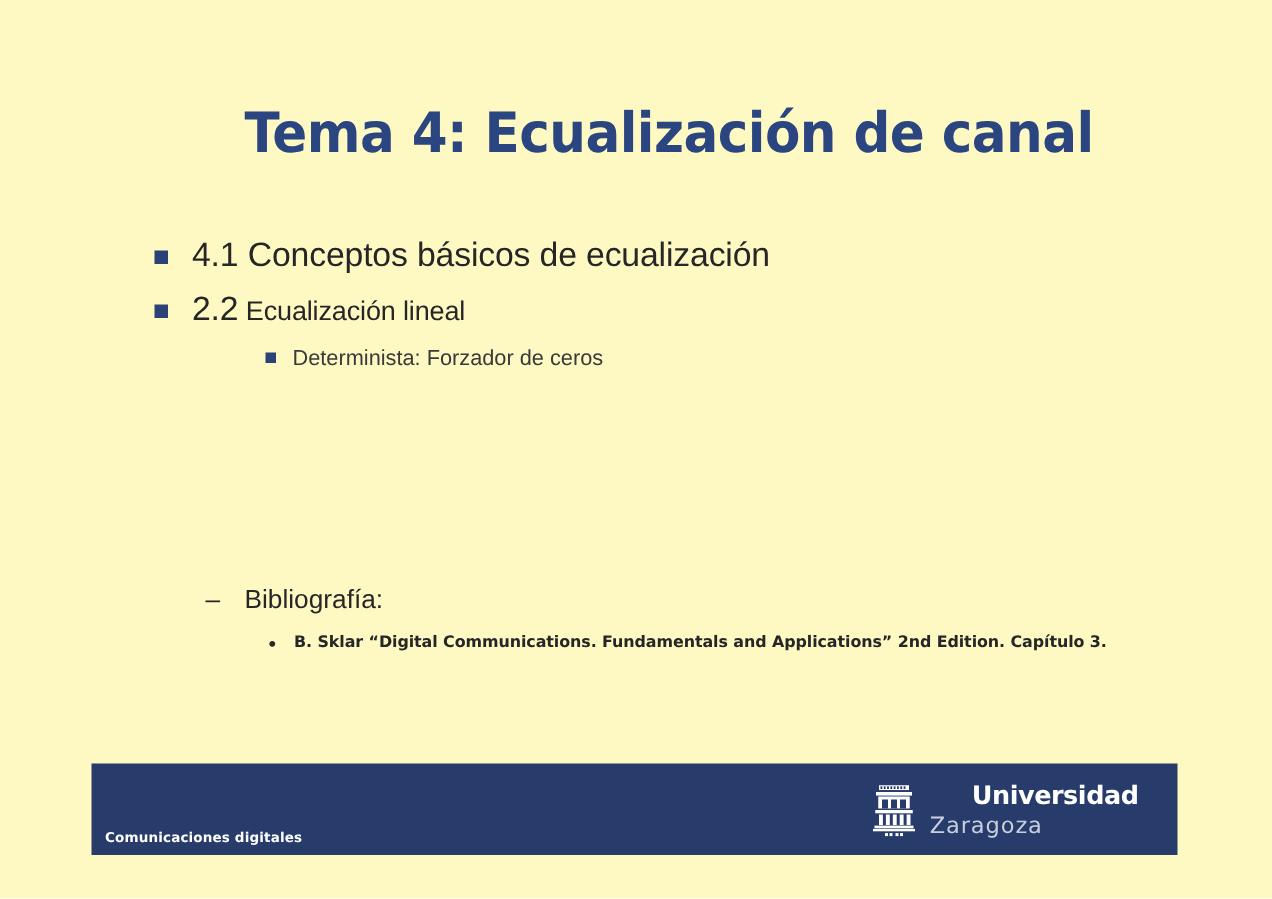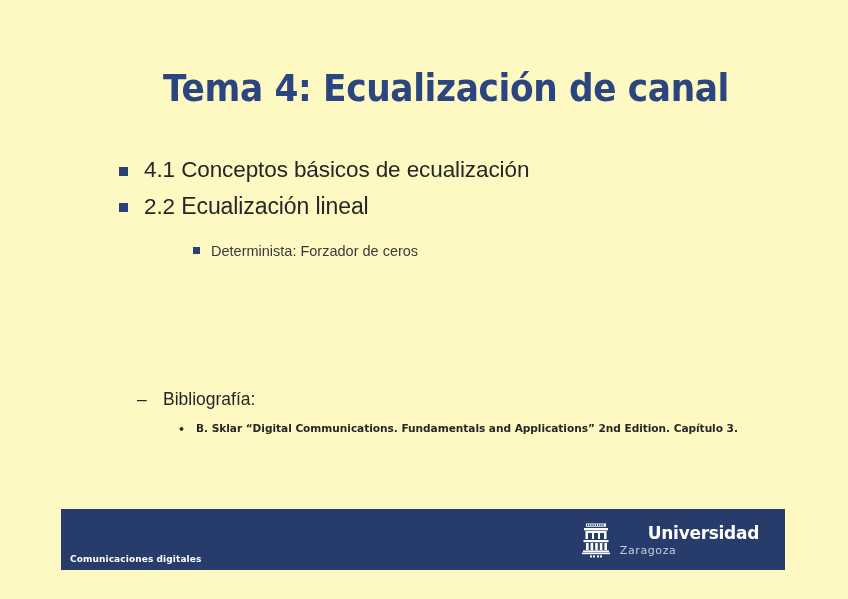--- a/index.html
+++ b/index.html
@@ -34,21 +34,21 @@
     letter-spacing: -0.4px;
     transform: scaleX(0.93);
     transform-origin: left top;
     white-space: nowrap;
     line-height: 1.15;
   }
 
   
   .body-list {
     position: absolute;
-    left: 16px;
+    left: 0;
     top: 156px;
     width: 724px;
   }
 
   .lvl1 {
     position: relative;
     padding-left: 128px;
     margin-bottom: 8px;
     color: #262626;
     line-height: 1.25;
@@ -61,29 +61,29 @@
     width: 9px;
     height: 9px;
     background: #2B4277;
   }
   .lvl1 .t-big {
     font-size: 22.5px;
     font-weight: 400;
     letter-spacing: -0.1px;
   }
   .lvl1 .t-mid {
-    font-size: 23px;
+    font-size: 18px;
     font-weight: 400;
     letter-spacing: -0.1px;
   }
 
   .lvl2 {
     position: relative;
     padding-left: 195px;
-    margin-top: 20px;
+    margin-top: 9px;
     color: #3A3A3A;
     line-height: 1.25;
     white-space: nowrap;
   }
   .lvl2 .sq {
     position: absolute;
     left: 177px;
     top: 6px;
     width: 7px;
     height: 7px;
@@ -184,21 +184,21 @@
     color: #ffffff;
     font-family: "DejaVu Sans", "Liberation Sans", sans-serif;
     font-size: 17px;
     font-weight: 700;
     letter-spacing: -0.3px;
     margin-left: 28px;
   }
   .logo-zgz {
     color: #c7cede;
     font-family: "DejaVu Sans", "Liberation Sans", sans-serif;
-    font-size: 11px;
+    font-size: 15px;
     font-weight: 400;
     letter-spacing: 0.6px;
     margin-top: 3px;
   }
 </style>
 </head>
 <body>
 
 <div class="slide">
 

